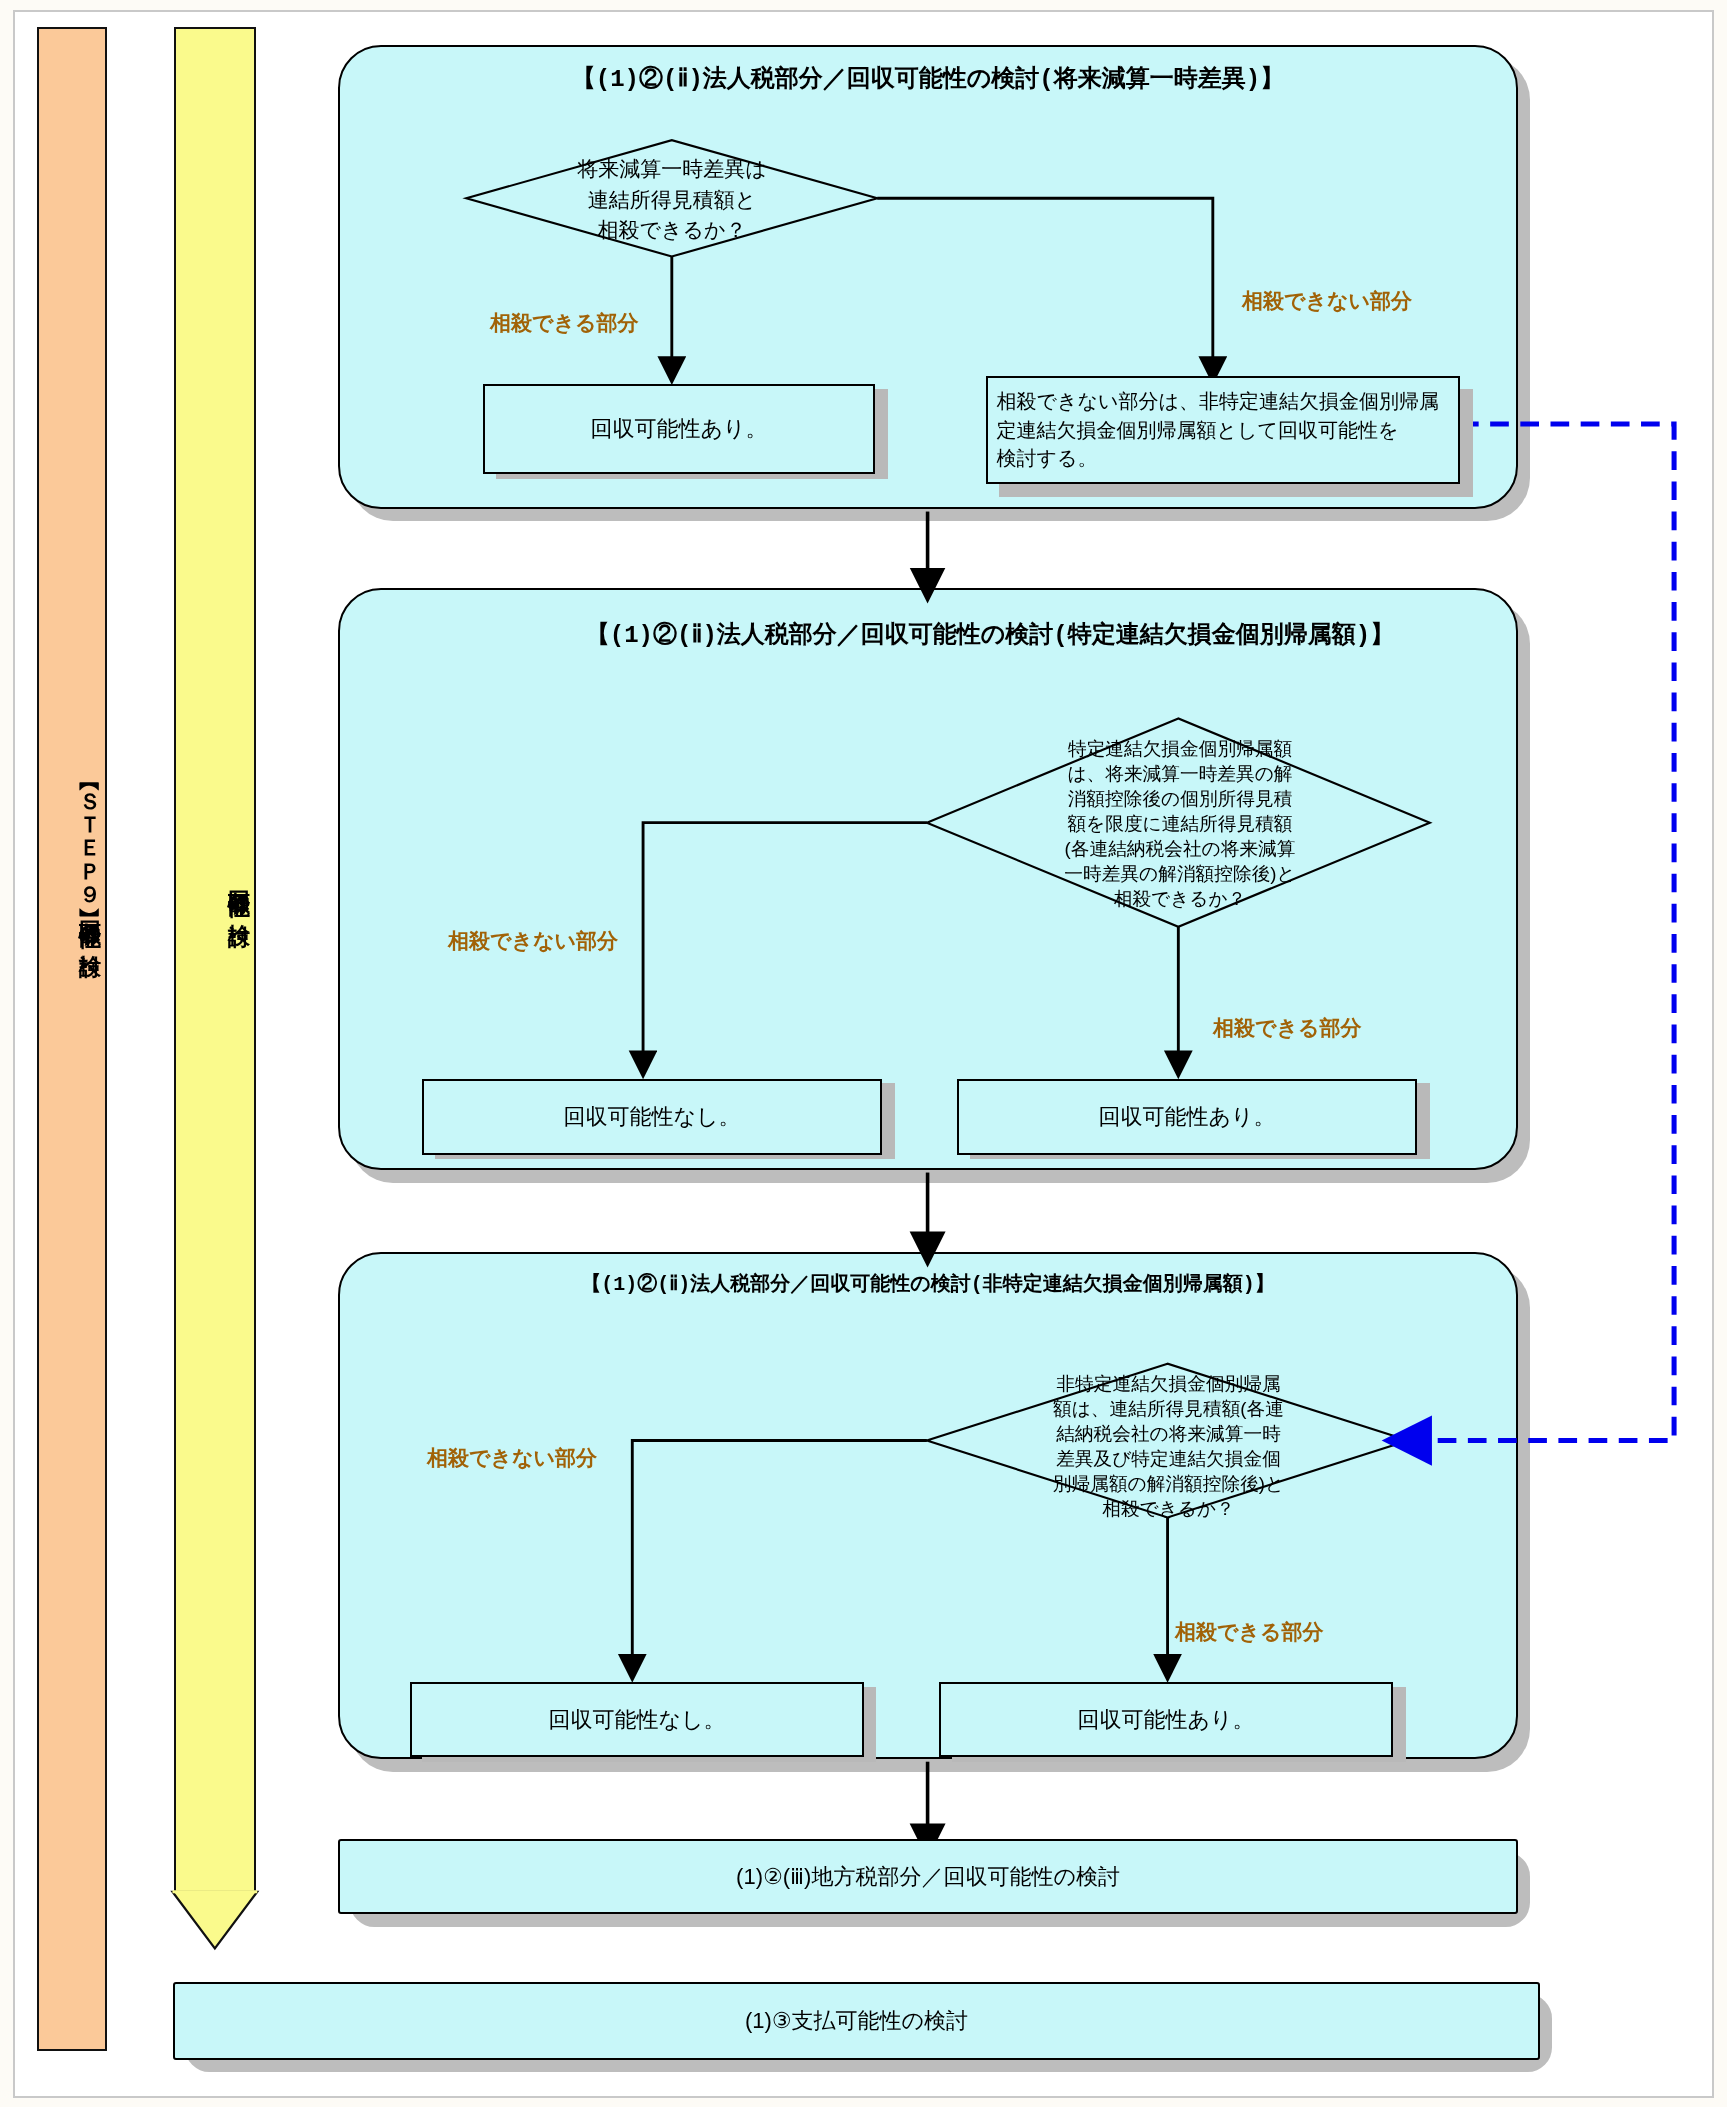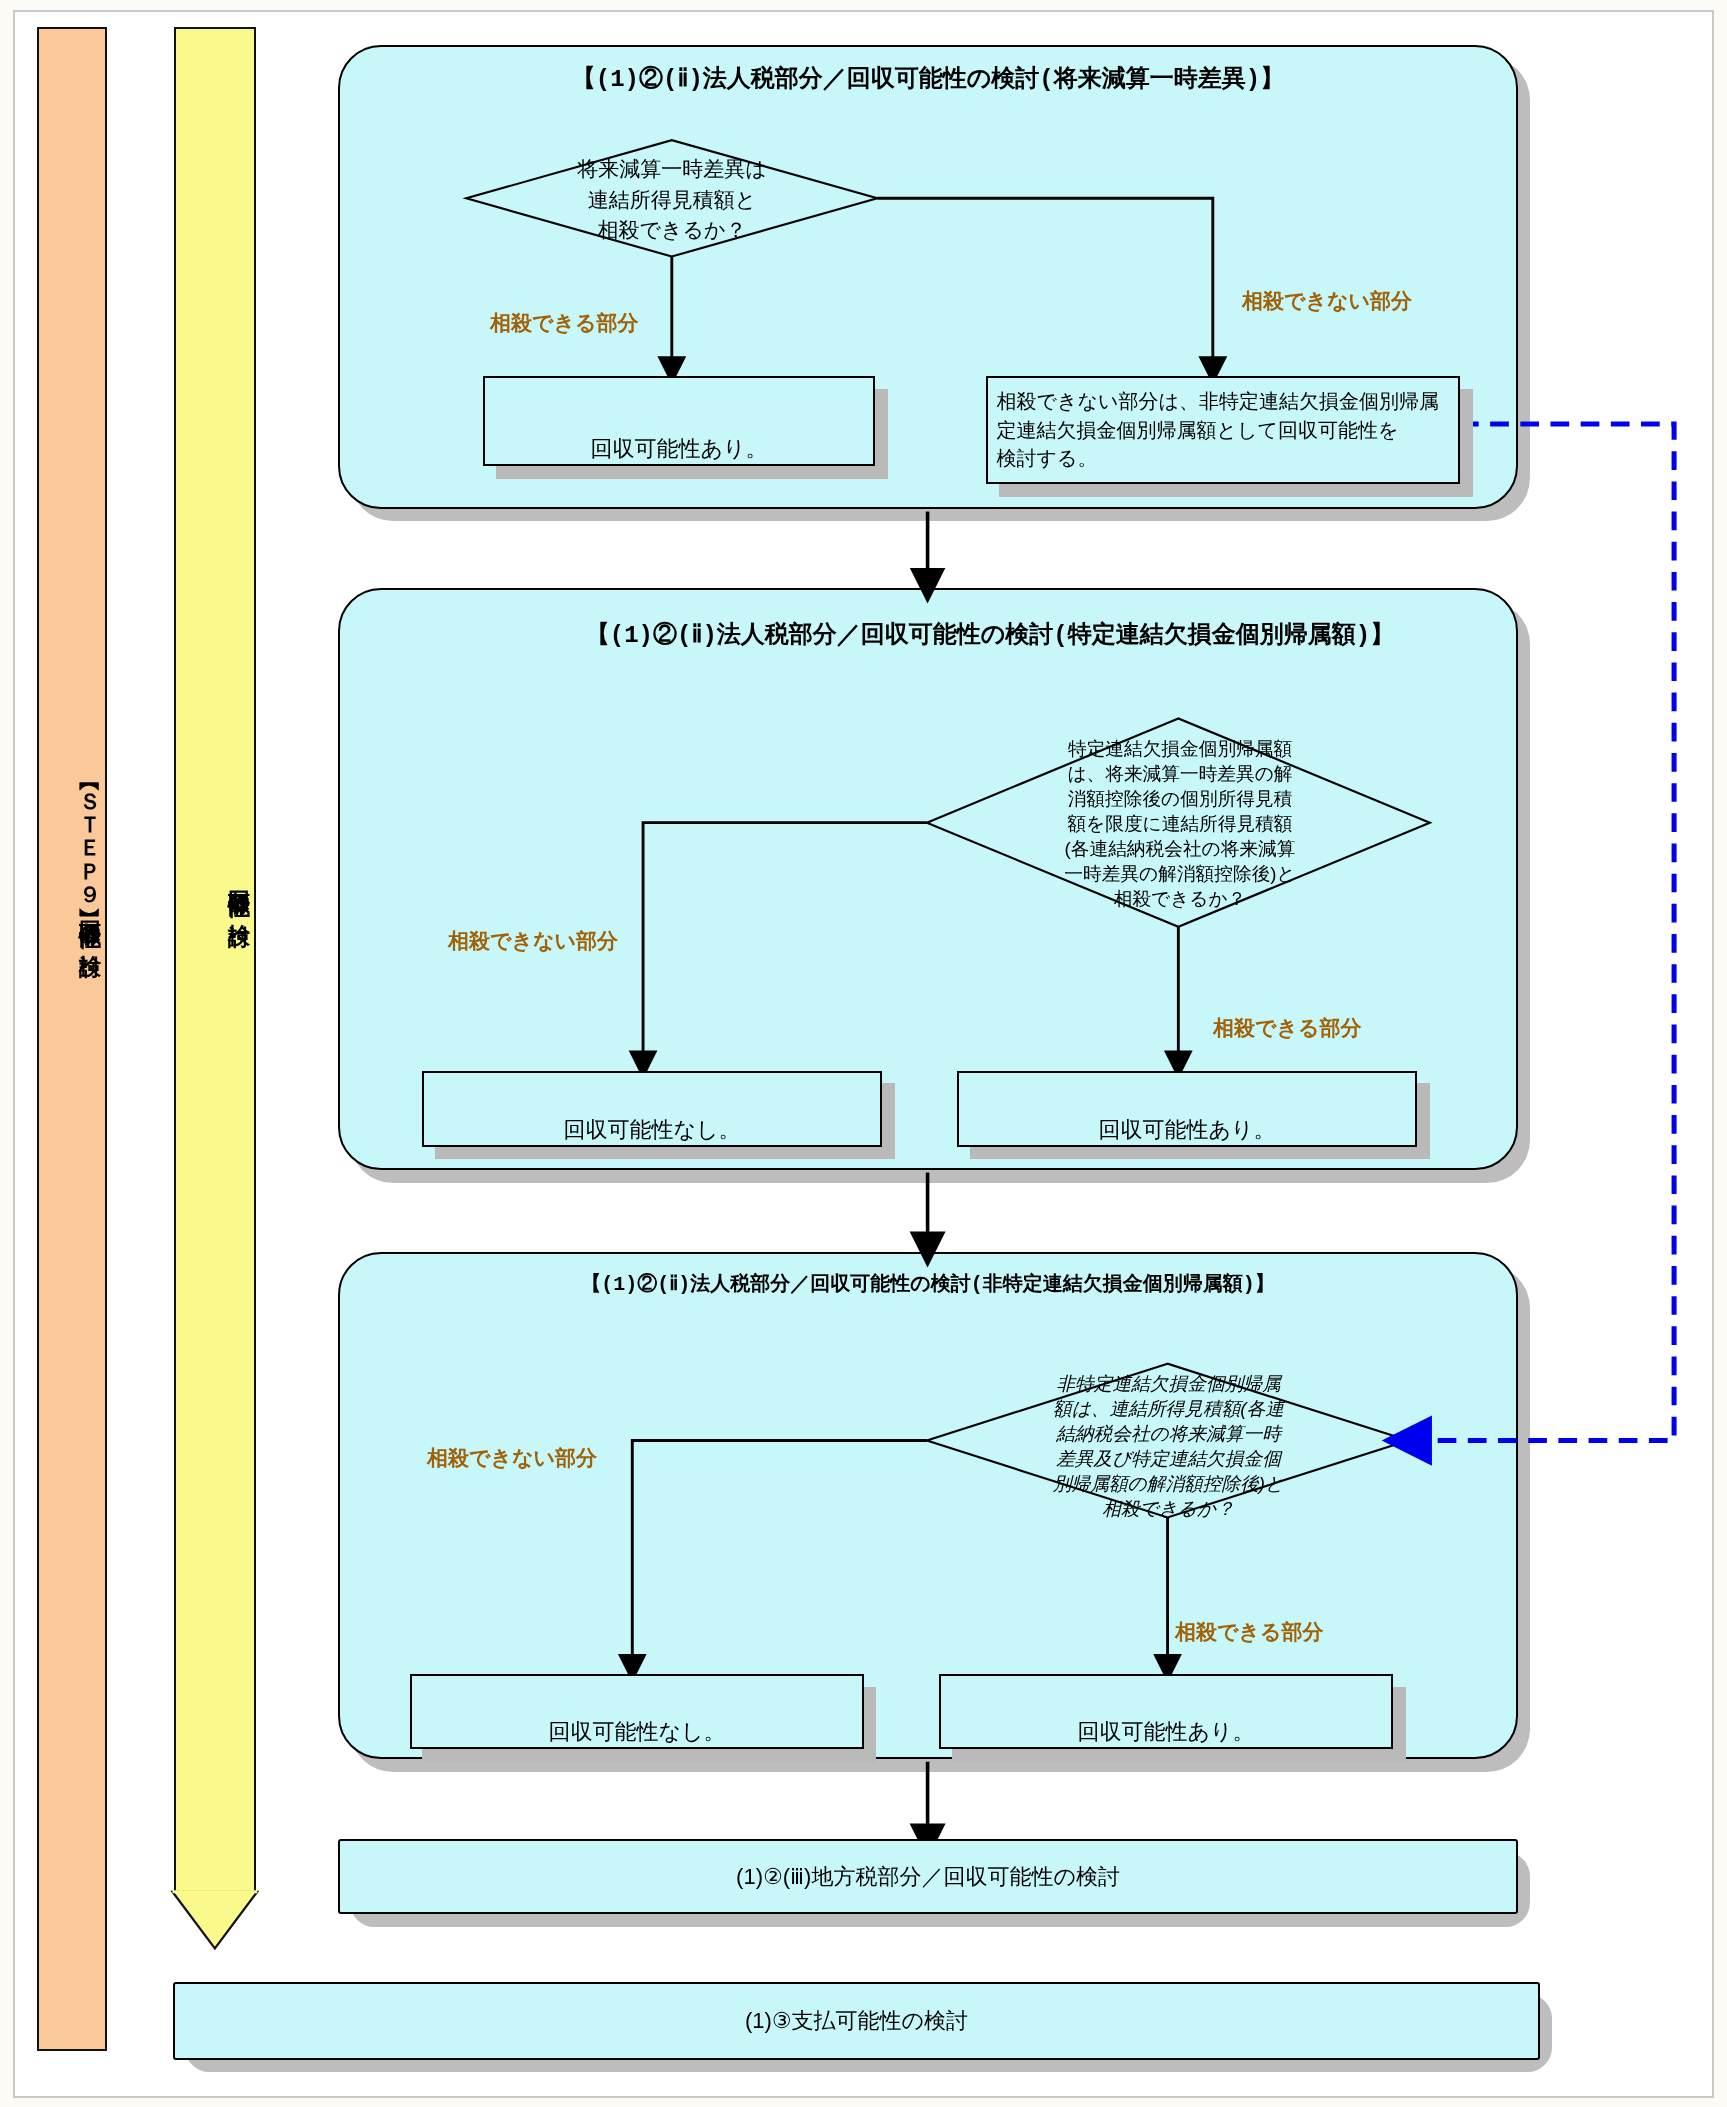--- a/index.html
+++ b/index.html
@@ -19,21 +19,21 @@
   .yellowarrow-body{background:#fafa8c;border-left:2.2px solid #111;border-right:2.2px solid #111;border-top:2.2px solid #111;}
 
   
   .panel{background:#c8f7f9;border:2.2px solid #000;border-radius:43px;}
   .panel-shadow{background:#bdbdbd;border-radius:43px;}
   .panel-title{font-weight:bold;color:#000;text-align:center;white-space:nowrap;font-family:Liberation Mono, monospace;}
 
   
   .rect{background:#c8f7f9;border:2.9px solid #000;}
   .rect-shadow{background:#b9b9b9;}
-  .rect-center{display:flex;align-items:flex-end;justify-content:center;text-align:center;}
+  .rect-center{display:flex;align-items:center;justify-content:center;text-align:center;margin-top:8px;}
   .rect-left{display:flex;align-items:center;}
   .rect-left > span{display:block;text-align:left;line-height:1.42;}
 
   
   .redlab{color:#a16207;font-weight:bold;white-space:nowrap;}
 
   
   .wide{background:#c8f7f9;border:2.2px solid #000;border-radius:3px;display:flex;align-items:center;justify-content:center;}
   .wide-shadow{background:#bdbdbd;border-radius:24.4px;}
 
@@ -143,21 +143,21 @@
   <div class="abs rect-shadow" style="left:435px;top:1083px;width:460px;height:76px;"></div>
   <div class="abs rect rect-center" style="left:422px;top:1071px;width:460px;height:76px;font-size:22px;">
     <span>回収可能性なし。</span>
   </div>
 
   <div class="abs rect-shadow" style="left:970px;top:1083px;width:460px;height:76px;"></div>
   <div class="abs rect rect-center" style="left:957px;top:1071px;width:460px;height:76px;font-size:22px;">
     <span>回収可能性あり。</span>
   </div>
 
-  <div class="abs" style="left:1004px;top:1371px;width:329px;text-align:center;font-size:18.7px;line-height:1.34;font-style:italic;">
+  <div class="abs" style="left:1004px;top:1371px;width:329px;text-align:center;font-size:18.7px;line-height:1.34;">
     <div>非特定連結欠損金個別帰属</div>
     <div>額は、連結所得見積額(各連</div>
     <div>結納税会社の将来減算一時</div>
     <div>差異及び特定連結欠損金個</div>
     <div>別帰属額の解消額控除後)と</div>
     <div>相殺できるか？</div>
   </div>
 
   <div class="abs redlab" style="left:427px;top:1444px;font-size:21px;">相殺できない部分</div>
   <div class="abs redlab" style="left:1175px;top:1618px;font-size:21px;">相殺できる部分</div>

